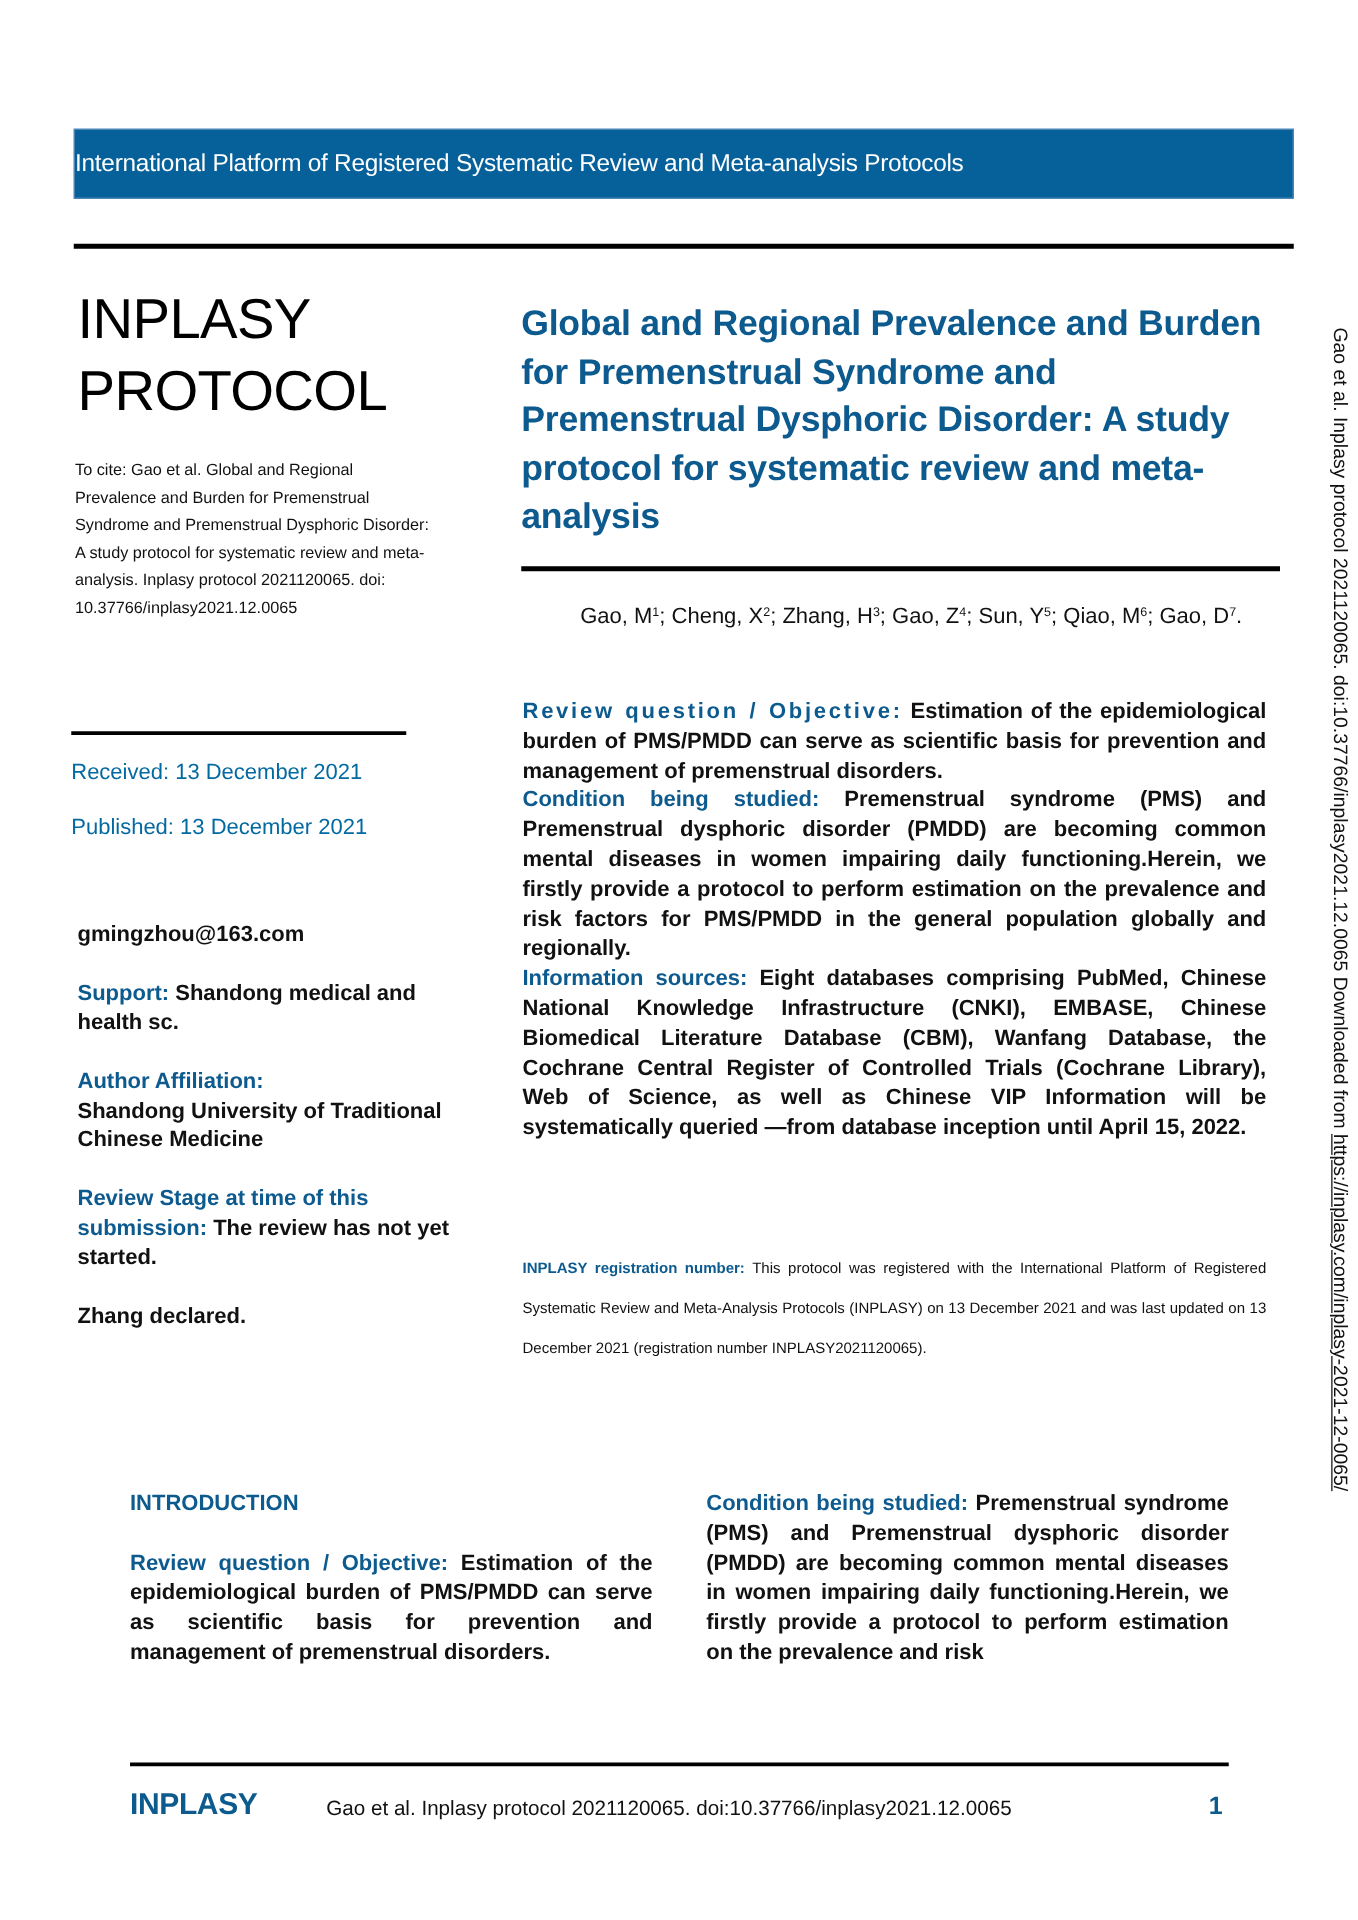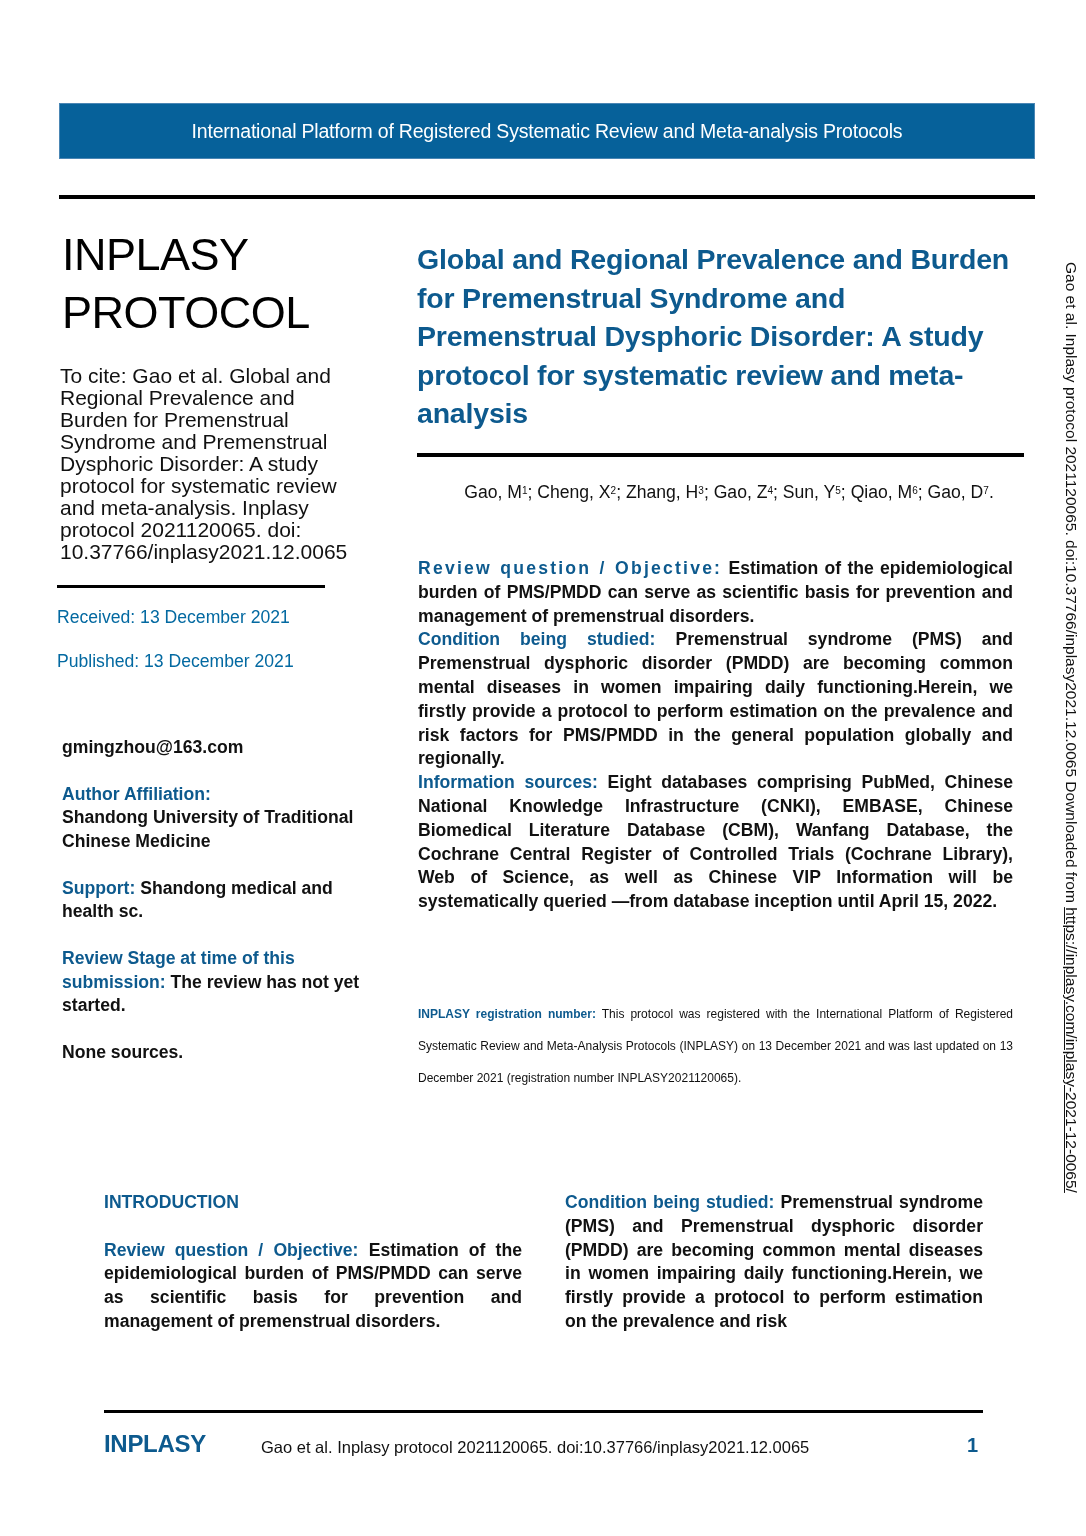--- a/index.html
+++ b/index.html
@@ -1,21 +1,21 @@
 <!DOCTYPE html>
 <html><head>
 <meta charset="utf-8">
 <style>
   html, body { margin: 0; padding: 0; background: #ffffff; }
   body { width: 1086px; height: 1536px; position: relative; overflow: hidden; font-family: "Liberation Sans", sans-serif; color: #111; }
-  .banner { position: absolute; left: 59px; top: 103px; width: 976px; height: 56px; background: #06619a; border: 1px solid #4a86b4; box-sizing: border-box; display: flex; align-items: center; justify-content: center; }
+  .banner { position: absolute; left: 59px; top: 103px; width: 976px; height: 56px; background: #06619a; border: 1px solid #4a86b4; box-sizing: border-box; display: flex; align-items: center; }
   .banner span { color: #ffffff; font-size: 19.5px; letter-spacing: -0.2px; }
   .rule-top { position: absolute; left: 59px; top: 195px; width: 976px; height: 4px; background: #000; }
   .left-title { position: absolute; left: 62px; top: 226px; font-size: 45px; line-height: 58px; color: #000; letter-spacing: -0.5px; }
-  .cite { position: absolute; left: 60px; top: 365px; width: 285px; font-size: 21px; line-height: 22px; color: #111; }
+  .cite { position: absolute; left: 60px; top: 365px; width: 285px; font-size: 13px; line-height: 22px; color: #111; }
   .rule-left { position: absolute; left: 57px; top: 585px; width: 268px; height: 3px; background: #000; }
   .dates { position: absolute; left: 57px; top: 607px; font-size: 17.6px; color: #0369a1; }
   .dates div { height: 44px; }
   .meta { position: absolute; left: 62px; top: 712px; width: 300px; font-size: 17.6px; line-height: 23.5px; font-weight: bold; color: #111; }
   .meta .lbl { color: #0d5a8e; }
   .meta .block { margin-bottom: 23.5px; }
   .main-title { position: absolute; left: 417px; top: 240px; width: 600px; font-size: 28.5px; line-height: 38.5px; font-weight: bold; color: #0d5a8e; letter-spacing: -0.2px; }
   .rule-main { position: absolute; left: 417px; top: 453px; width: 607px; height: 4px; background: #000; }
   .authors { position: absolute; left: 439px; top: 481px; width: 580px; font-size: 17.6px; line-height: 22px; color: #111; text-align: center; }
   .authors sup { font-size: 10px; vertical-align: top; position: relative; top: -1px; }
@@ -55,33 +55,33 @@
 <div class="dates">
   <div>Received: 13 December 2021</div>
   <div>Published: 13 December 2021</div>
 </div>
 
 <div class="meta">
   <div class="block">
   </div>
   <div class="block">gmingzhou@163.com</div>
   <div class="block">
+    <span class="lbl">Support:</span>
+    <span>Shandong medical and health sc.</span>
+  </div>
+  <div class="block">
     <div class="lbl">Author Affiliation:</div>
     <div>Shandong University of Traditional Chinese Medicine</div>
-  </div>
-  <div class="block">
-    <span class="lbl">Support:</span>
-    <span>Shandong medical and health sc.</span>
   </div>
   <div class="block">
     <span class="lbl">Review Stage at time of this submission:</span>
     <span>The review has not yet started.</span>
   </div>
   <div class="block">
-    <div>None sources.</div>
+    <div>Zhang declared.</div>
   </div>
 </div>
 
 <div class="main-title">Global and Regional Prevalence and Burden for Premenstrual Syndrome and Premenstrual Dysphoric Disorder: A study protocol for systematic review and meta-analysis</div>
 <div class="rule-main"></div>
 
 <div class="authors">
   <span>Gao, M</span><sup>1</sup>;
   <span>Cheng, X</span><sup>2</sup>;
   <span>Zhang, H</span><sup>3</sup>;

